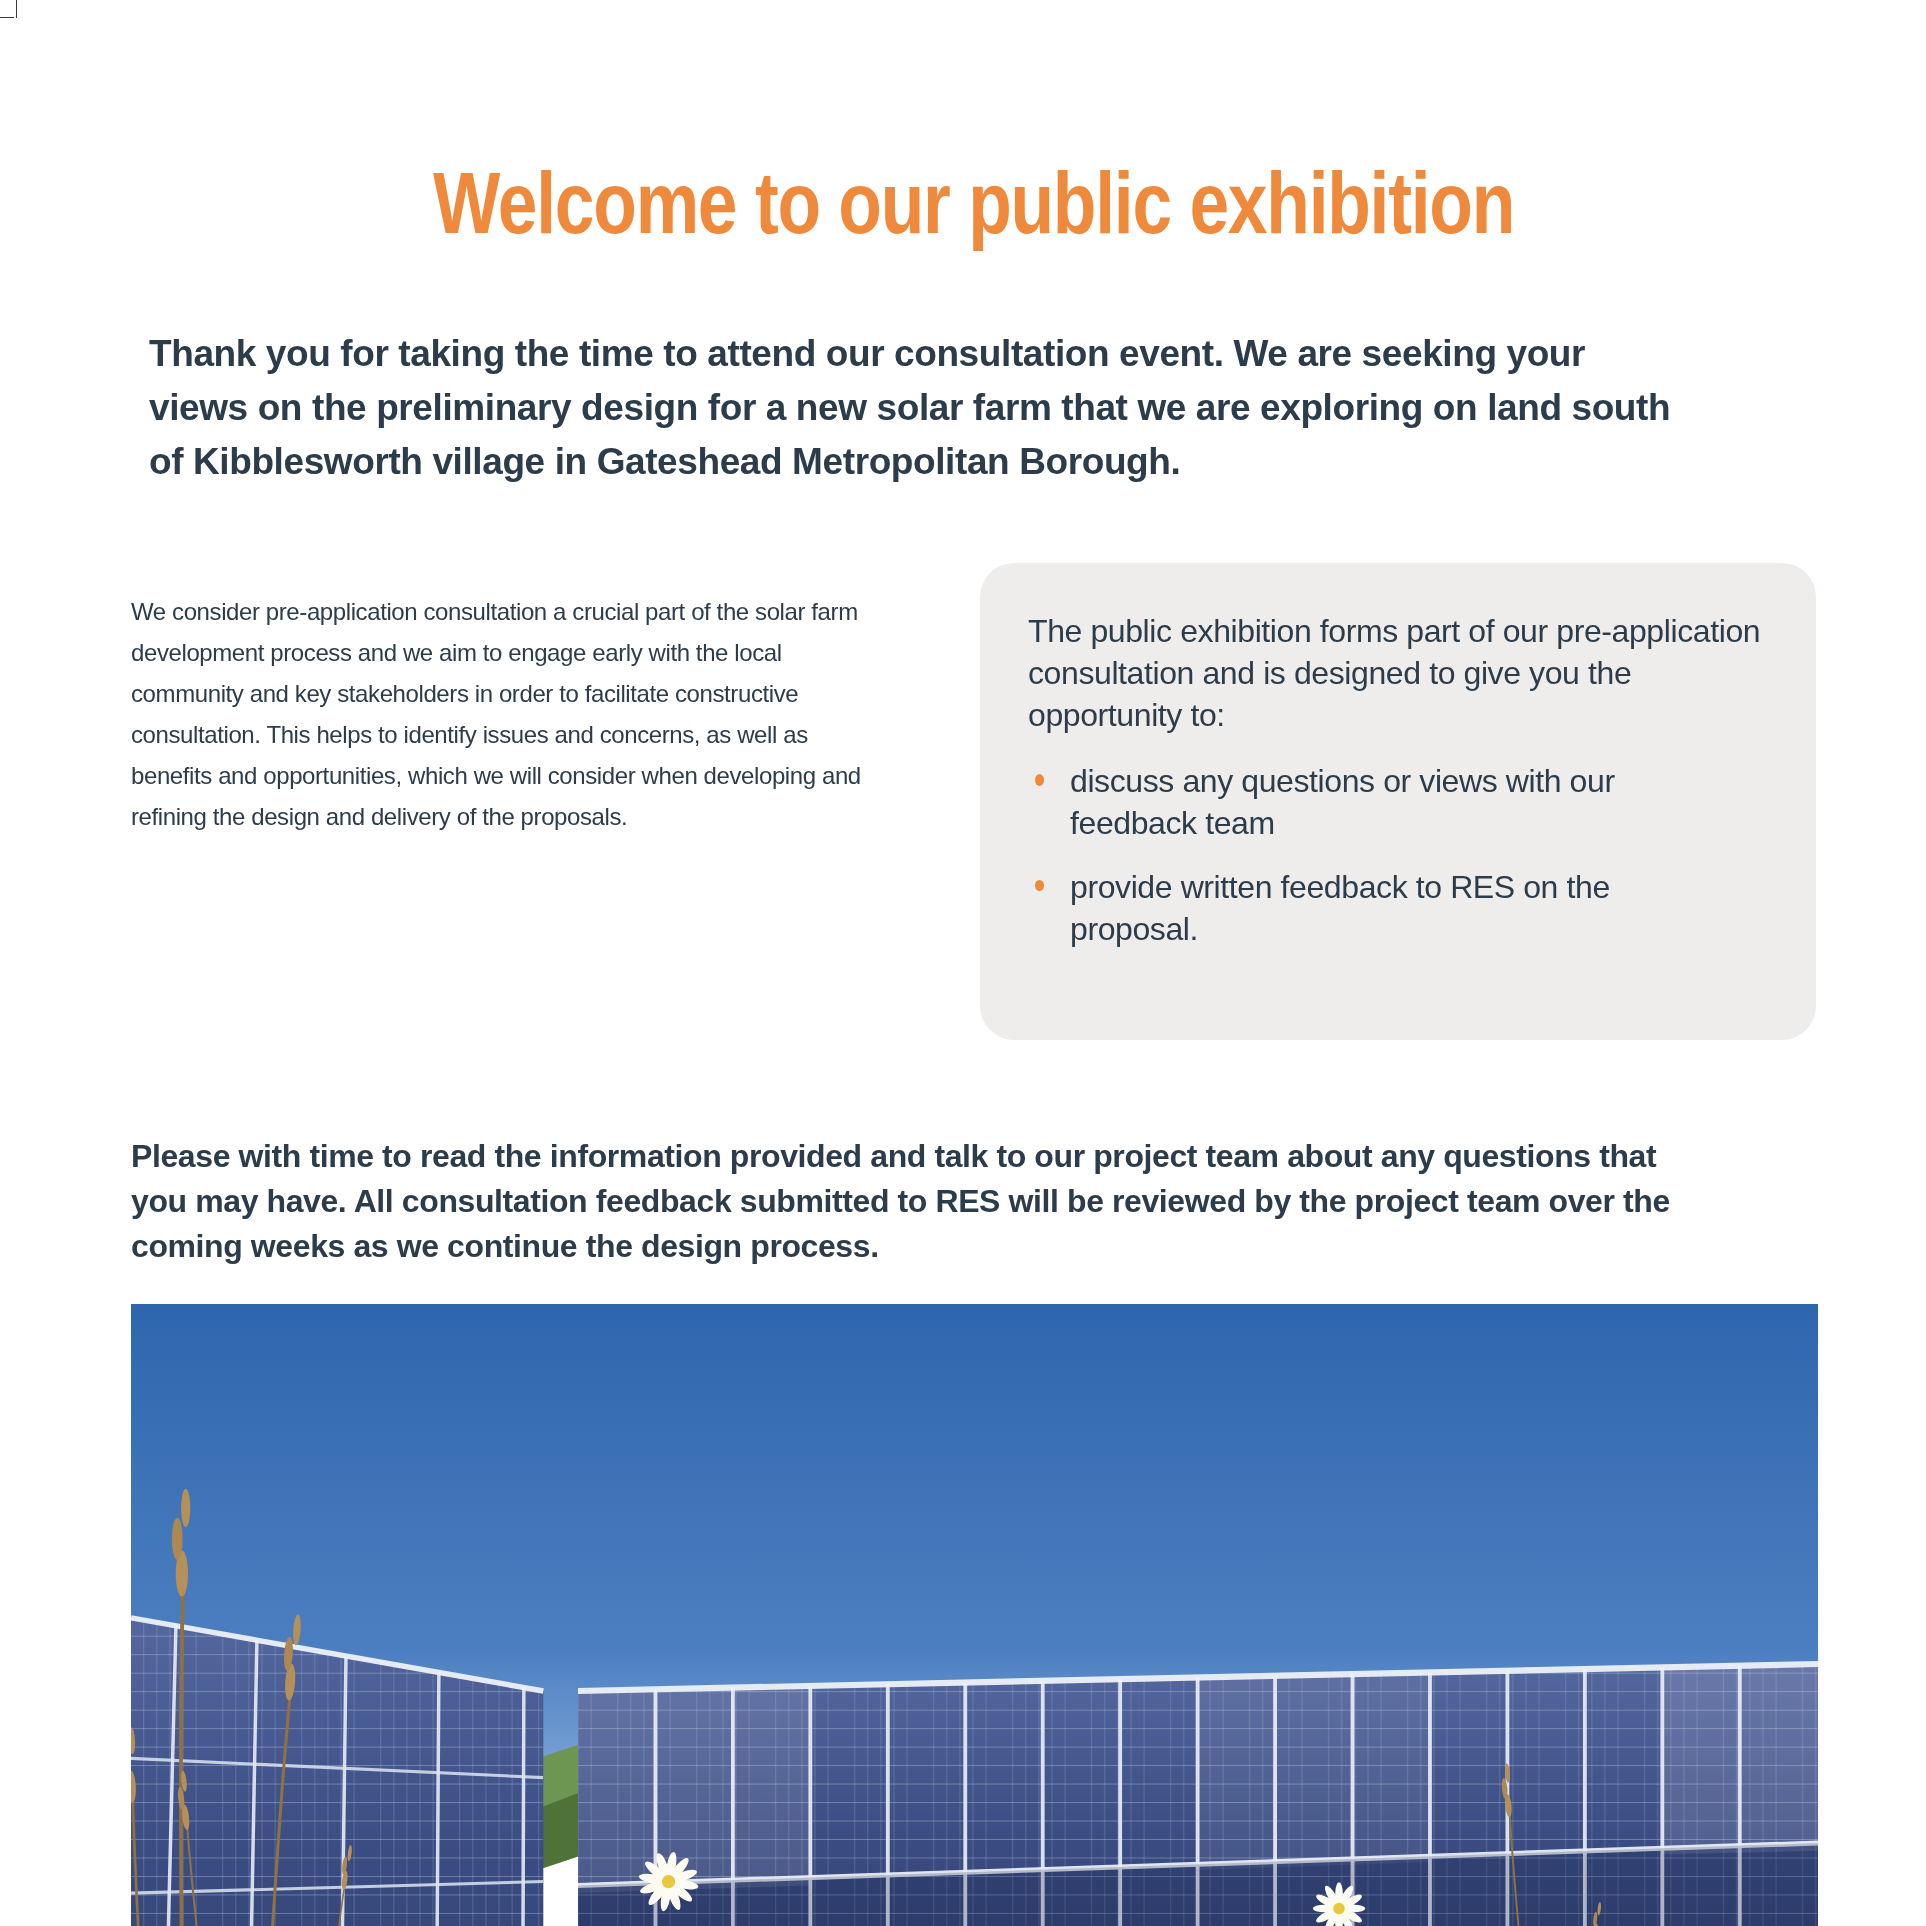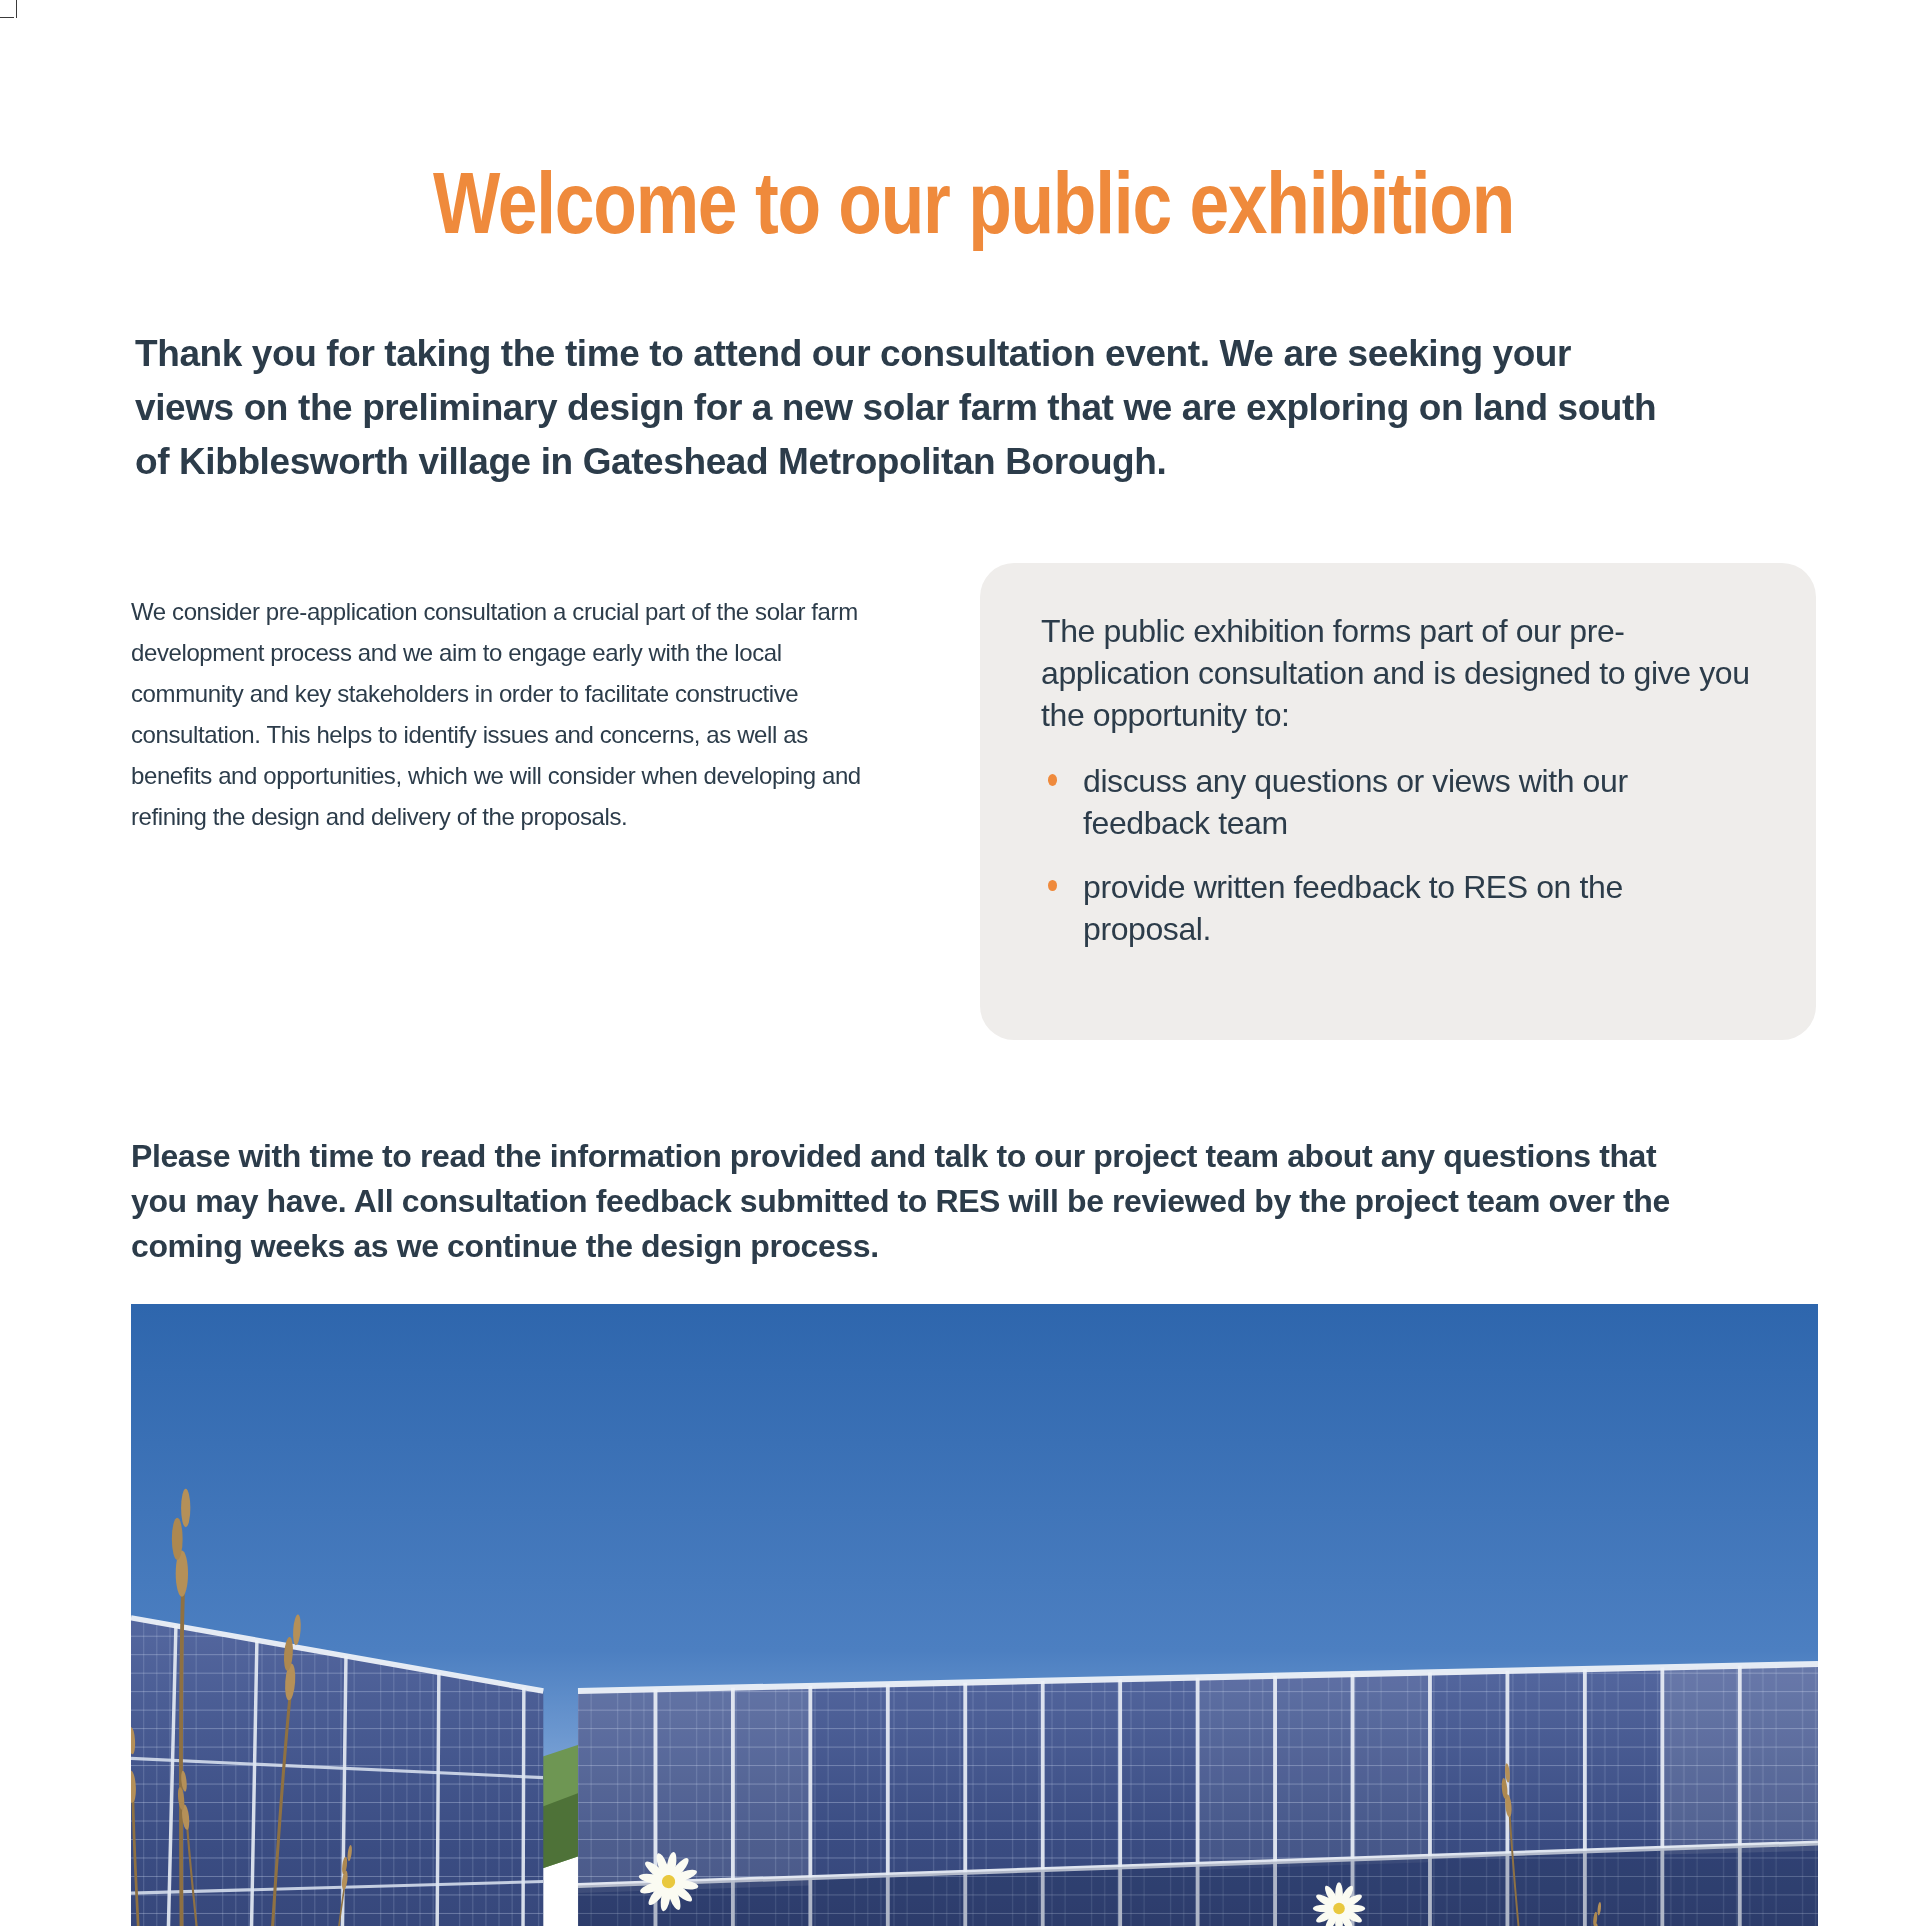--- a/index.html
+++ b/index.html
@@ -7,31 +7,31 @@
   body { position:relative; font-family:"Liberation Sans", sans-serif; color:#2C3C4A; }
   .abs { position:absolute; }
 
   .title {
     left:0; right:0; top:153px; text-align:center;
     color:#EF8A3C; font-weight:bold; font-size:87px;
     letter-spacing:-1.5px; transform:scaleX(0.82); transform-origin:center top;
     white-space:nowrap;
   }
   .intro {
-    left:135px; top:327px; width:1541px;
+    left:149px; top:327px; width:1541px;
     font-size:37px; font-weight:bold; line-height:54px; letter-spacing:-0.4px;
   }
   .leftcol {
     left:131px; top:591px; width:755px;
     font-size:24px; line-height:41px; letter-spacing:-0.4px;
   }
   .infobox {
     left:980px; top:563px; width:836px; height:477px;
     background:#EFEDEB; border-radius:34px;
-    padding:47px 50px 0 61px;
+    padding:47px 50px 0 48px;
   }
   .infobox .lead { font-size:32px; line-height:42px; letter-spacing:-0.4px; }
   .infobox ul { list-style:none; margin-top:24px; }
   .infobox li {
     position:relative; font-size:32px; line-height:42px;
     padding:0 85px 0 42px; margin-bottom:21.6px; letter-spacing:-0.4px;
   }
   .infobox li::before {
     content:""; position:absolute; left:7px; top:14px;
     width:9.2px; height:11.6px; border-radius:50%; background:#EF8A3C;

